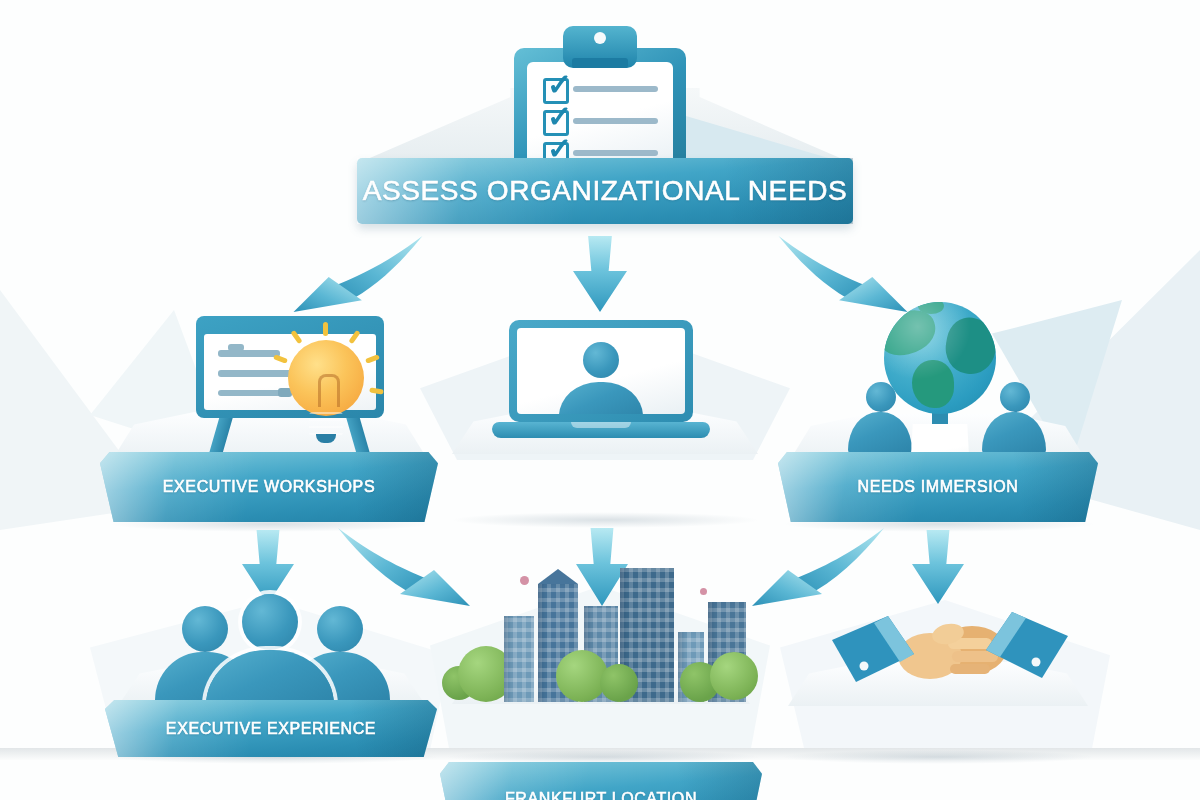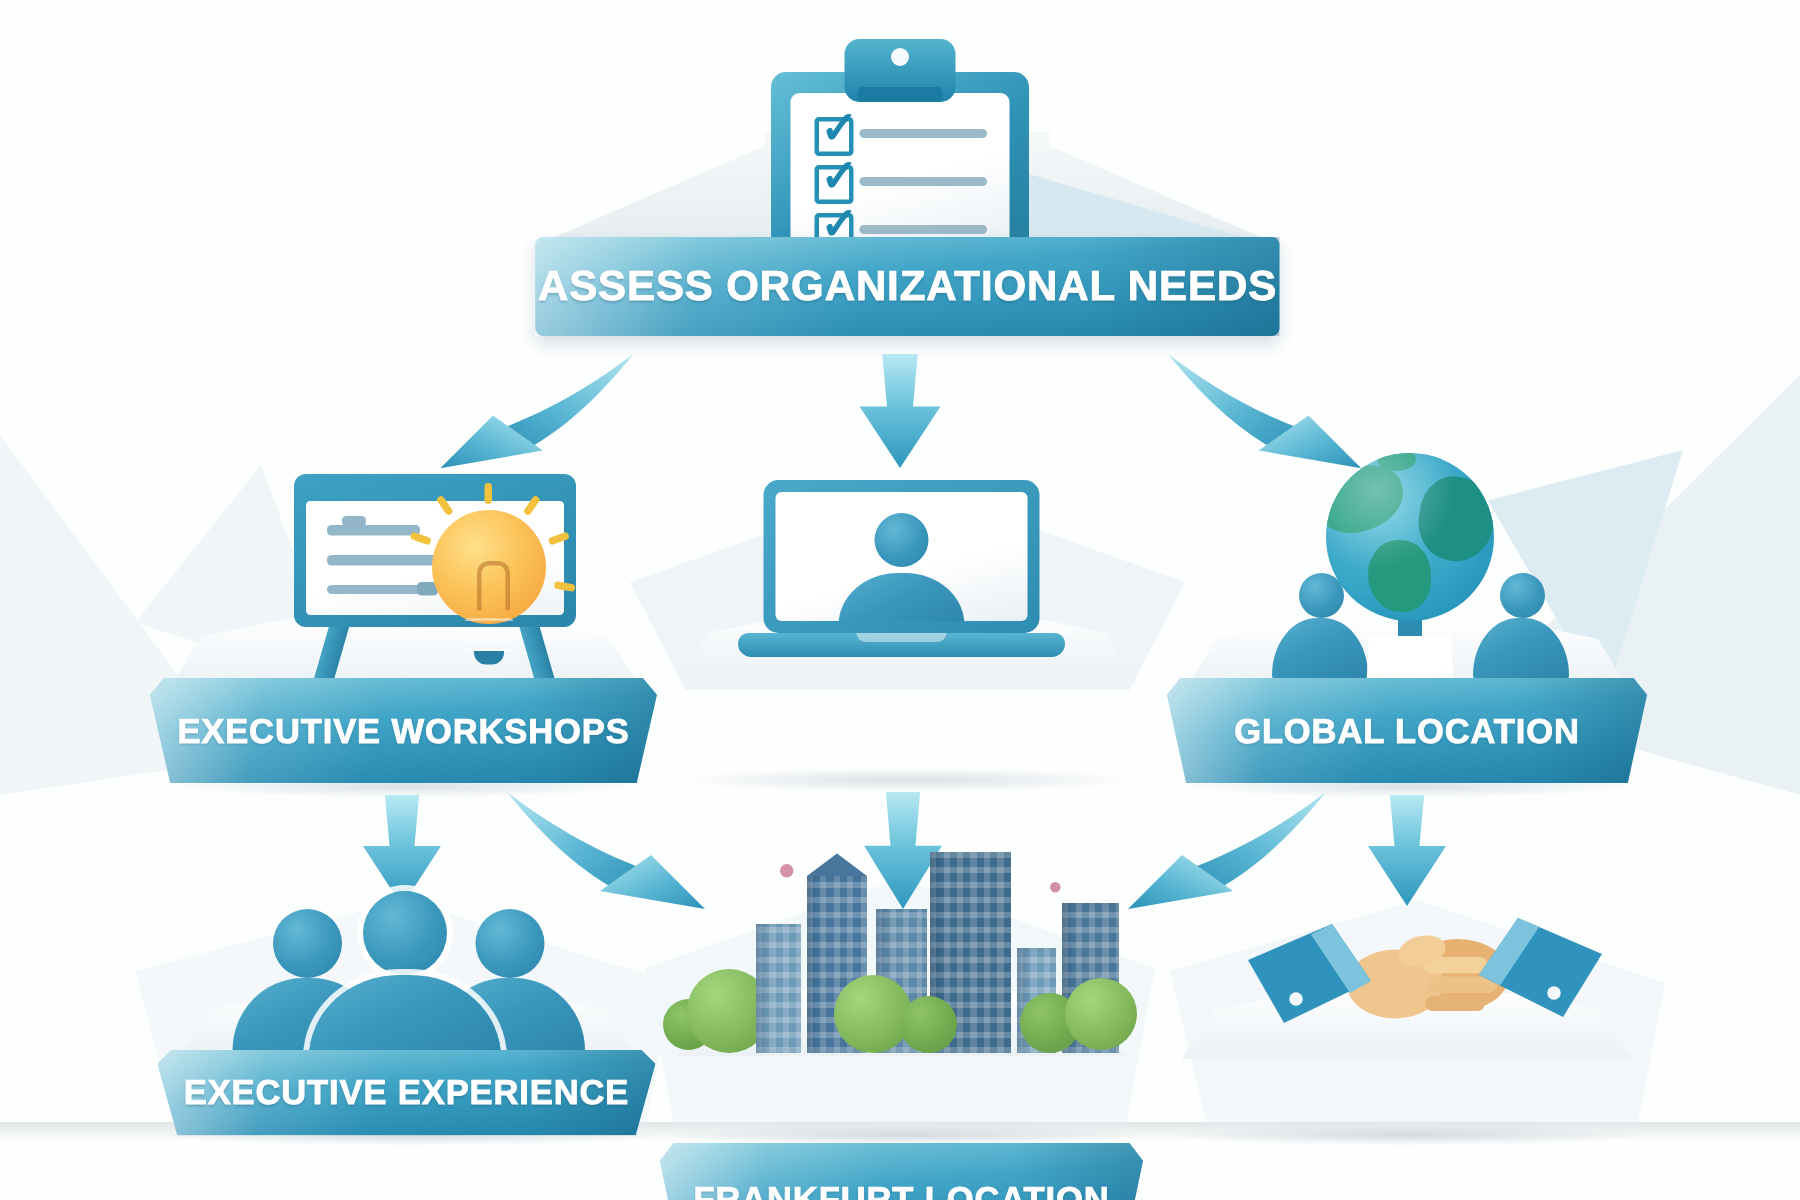--- a/index.html
+++ b/index.html
@@ -8,23 +8,23 @@
   .abs{position:absolute;}
   
   .facet{position:absolute;}
   
   .band{position:absolute;clip-path:polygon(0 16%,2.8% 0,97.2% 0,100% 16%,96% 100%,4% 100%);
         background:linear-gradient(175deg,#7ec9dc 0%,#41a5c7 40%,#2b8eb3 78%,#2382a7 100%);
         display:flex;flex-direction:column;align-items:center;justify-content:center;text-align:center;}
   .band::before{content:"";position:absolute;inset:0;
         background:linear-gradient(100deg,rgba(255,255,255,.55) 0%,rgba(255,255,255,.12) 22%,rgba(255,255,255,0) 45%),
                    linear-gradient(262deg,rgba(12,70,100,.25) 0%,rgba(12,70,100,0) 26%);}
-  .band-label{position:relative;color:#fff;font-weight:700;letter-spacing:.6px;
+  .band-label{position:relative;color:#fff;font-weight:400;letter-spacing:.6px;
         text-shadow:0 1px 2px rgba(20,80,110,.35);-webkit-text-stroke:.6px #fff;}
-  .fs23{font-size:23px;line-height:1.08;}
+  .fs23{font-size:16px;line-height:1.08;}
   .fs21{font-size:21px;line-height:1.12;}
   
   .plat-top{position:absolute;clip-path:polygon(0 100%,7% 26%,26% 0,74% 0,93% 26%,100% 100%);
         background:linear-gradient(180deg,#fdfeff 0%,#ebf1f4 100%);}
   
   .arrow-straight{position:absolute;background:linear-gradient(180deg,#b7e9f2 0%,#6cc3dc 45%,#2e97bd 100%);
         clip-path:polygon(28% 0,72% 0,66% 46%,100% 46%,50% 100%,0 46%,34% 46%);}
   .arrow-curved{position:absolute;}
   .mirror{transform:scaleX(-1);}
   
@@ -172,21 +172,21 @@
     <div class="abs" style="left:69px;top:124px;width:62px;height:68px;clip-path:polygon(6% 0,94% 0,100% 100%,0 100%);background:linear-gradient(170deg,#ffffff 40%,#dde6ea 100%);"></div>
     <div class="abs" style="left:44px;top:2px;width:112px;height:112px;border-radius:50%;overflow:hidden;background:radial-gradient(circle at 35% 30%,#5fc3da 0%,#2b9cc0 70%,#1f87ab 100%);">
       <div class="abs" style="left:-6px;top:10px;width:58px;height:42px;border-radius:58% 42% 55% 45%;background:#2aa185;transform:rotate(-14deg);"></div>
       <div class="abs" style="left:62px;top:16px;width:50px;height:56px;border-radius:45% 55% 50% 50%;background:#1d8f85;transform:rotate(10deg);"></div>
       <div class="abs" style="left:28px;top:58px;width:42px;height:48px;border-radius:50% 50% 45% 55%;background:#25997d;"></div>
       <div class="abs" style="left:34px;top:-4px;width:26px;height:16px;border-radius:50%;background:#2aa185;"></div>
       <div class="abs" style="left:0;top:0;width:112px;height:112px;border-radius:50%;background:radial-gradient(circle at 30% 22%,rgba(255,255,255,.35) 0%,rgba(255,255,255,0) 45%);"></div>
     </div>
   </div>
   <div class="band" style="left:778px;top:452px;width:320px;height:70px;">
-    <span class="band-label fs23">GLOBAL LOCATION</span>
+    <span class="band-label fs23">NEEDS IMMERSION</span>
   </div>
 
   <div class="arrow-straight" style="left:242px;top:530px;width:52px;height:74px;"></div>
   <div class="arrow-curved mirror" style="left:330px;top:524px;width:150px;height:86px;">
     <svg width="150" height="86" viewBox="0 0 150 86">
       <defs>
           <linearGradient id="ga3" x1="1" y1="0" x2="0" y2="1">
         <stop offset="0" stop-color="#b3e7f0"></stop>
             <stop offset=".55" stop-color="#5bb7d4"></stop>
             <stop offset="1" stop-color="#2b90b6"></stop>

